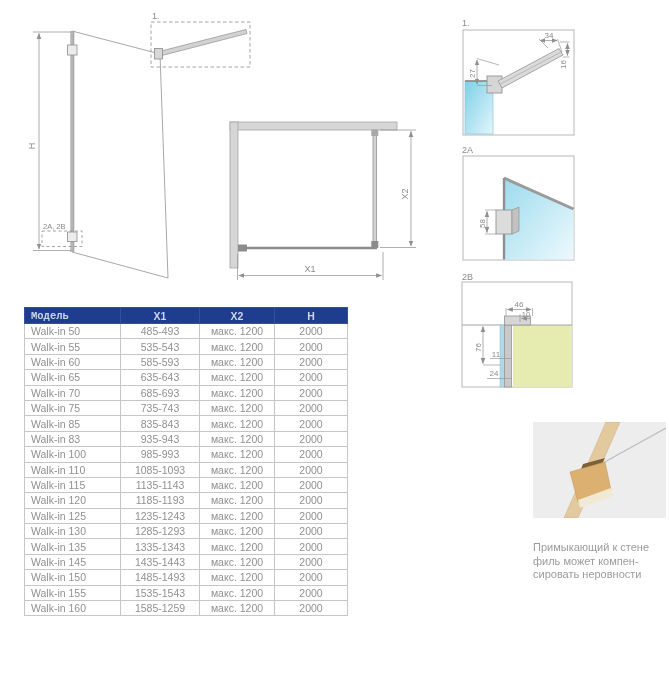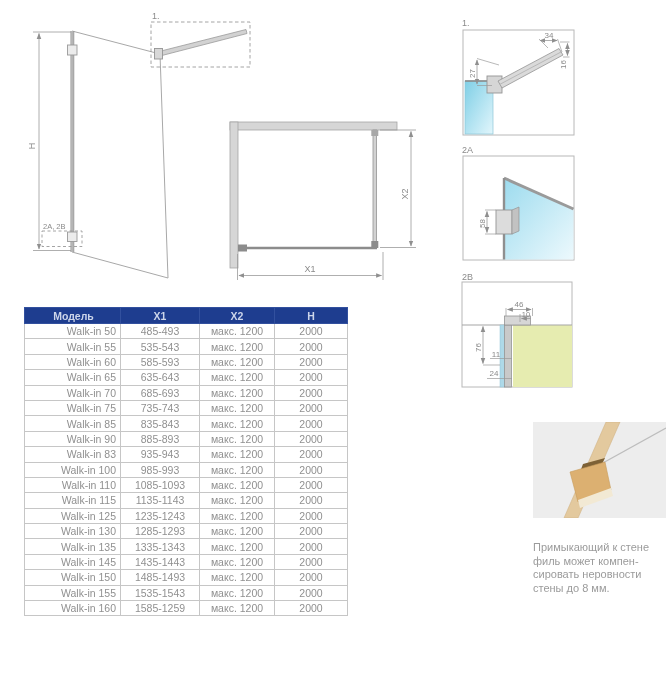--- a/index.html
+++ b/index.html
@@ -12,26 +12,26 @@
   .dim-label { font-size:8px; }
   .panel-label { font-size:9px; }
 
   
   table.spec { position:absolute; left:24px; top:307px; width:323px;
     border-collapse:collapse; table-layout:fixed; }
   table.spec th {
     background:#1e3d8f; color:#ccd5ea; font-size:10.5px; font-weight:bold;
     height:13px; padding:1px 4px; border:1px solid #32509e; text-align:center;
   }
-  table.spec th:first-child { text-align:center; padding-left:6px; }
+  table.spec th:first-child { text-align:left; padding-left:6px;font-family:Liberation Mono, monospace; }
   table.spec td {
     border:1px solid #c6c6c6; color:#909090; font-size:10.5px;
     height:14.4px; padding:0 4px; text-align:center; white-space:nowrap;
   }
-  table.spec td:first-child { text-align:right; padding-left:6px; }
+  table.spec td:first-child { text-align:left; padding-left:6px; }
 
   
   .note { left:533px; top:541px; width:136px; font-size:11px; line-height:13.5px;
     color:#9b9b9b; }
 </style>
 </head>
 <body>
 
 <div class="canvas">
 
@@ -209,21 +209,20 @@
     <polygon points="73,0 87,0 45,96 31,96" fill="#e3c99e" stroke="#d2b486" stroke-width="0.6"></polygon>
     <polygon points="50,42 72,36 64,52 47,50" fill="#7d6136"></polygon>
     <polygon points="37,50 72,40 78,68 45,80" fill="#dcb071" stroke="#c79c5c" stroke-width="0.6"></polygon>
     <polygon points="45,78 78,66 80,74 47,86" fill="#f2e9d4"></polygon>
   </svg>
 
   <div class="abs note">
       <div>Примыкающий к стене</div>
       <div>филь может компен-</div>
       <div>сировать неровности</div>
-      <div>стены до 8 мм.</div>
     </div>
 
   <table class="spec">
     <colgroup>
       <col style="width:96px">
         <col style="width:79px">
         <col style="width:75px">
         <col style="width:73px">
     </colgroup>
     <thead>
@@ -271,26 +270,20 @@
           <td>макс. 1200</td>
           <td>2000</td>
         </tr>
         <tr>
           <td>Walk-in 85</td>
           <td>835-843</td>
           <td>макс. 1200</td>
           <td>2000</td>
         </tr>
         <tr>
-          <td>Walk-in 90</td>
-          <td>885-893</td>
-          <td>макс. 1200</td>
-          <td>2000</td>
-        </tr>
-        <tr>
           <td>Walk-in 83</td>
           <td>935-943</td>
           <td>макс. 1200</td>
           <td>2000</td>
         </tr>
         <tr>
           <td>Walk-in 100</td>
           <td>985-993</td>
           <td>макс. 1200</td>
           <td>2000</td>
@@ -301,20 +294,26 @@
           <td>макс. 1200</td>
           <td>2000</td>
         </tr>
         <tr>
           <td>Walk-in 115</td>
           <td>1135-1143</td>
           <td>макс. 1200</td>
           <td>2000</td>
         </tr>
         <tr>
+          <td>Walk-in 120</td>
+          <td>1185-1193</td>
+          <td>макс. 1200</td>
+          <td>2000</td>
+        </tr>
+        <tr>
           <td>Walk-in 125</td>
           <td>1235-1243</td>
           <td>макс. 1200</td>
           <td>2000</td>
         </tr>
         <tr>
           <td>Walk-in 130</td>
           <td>1285-1293</td>
           <td>макс. 1200</td>
           <td>2000</td>

